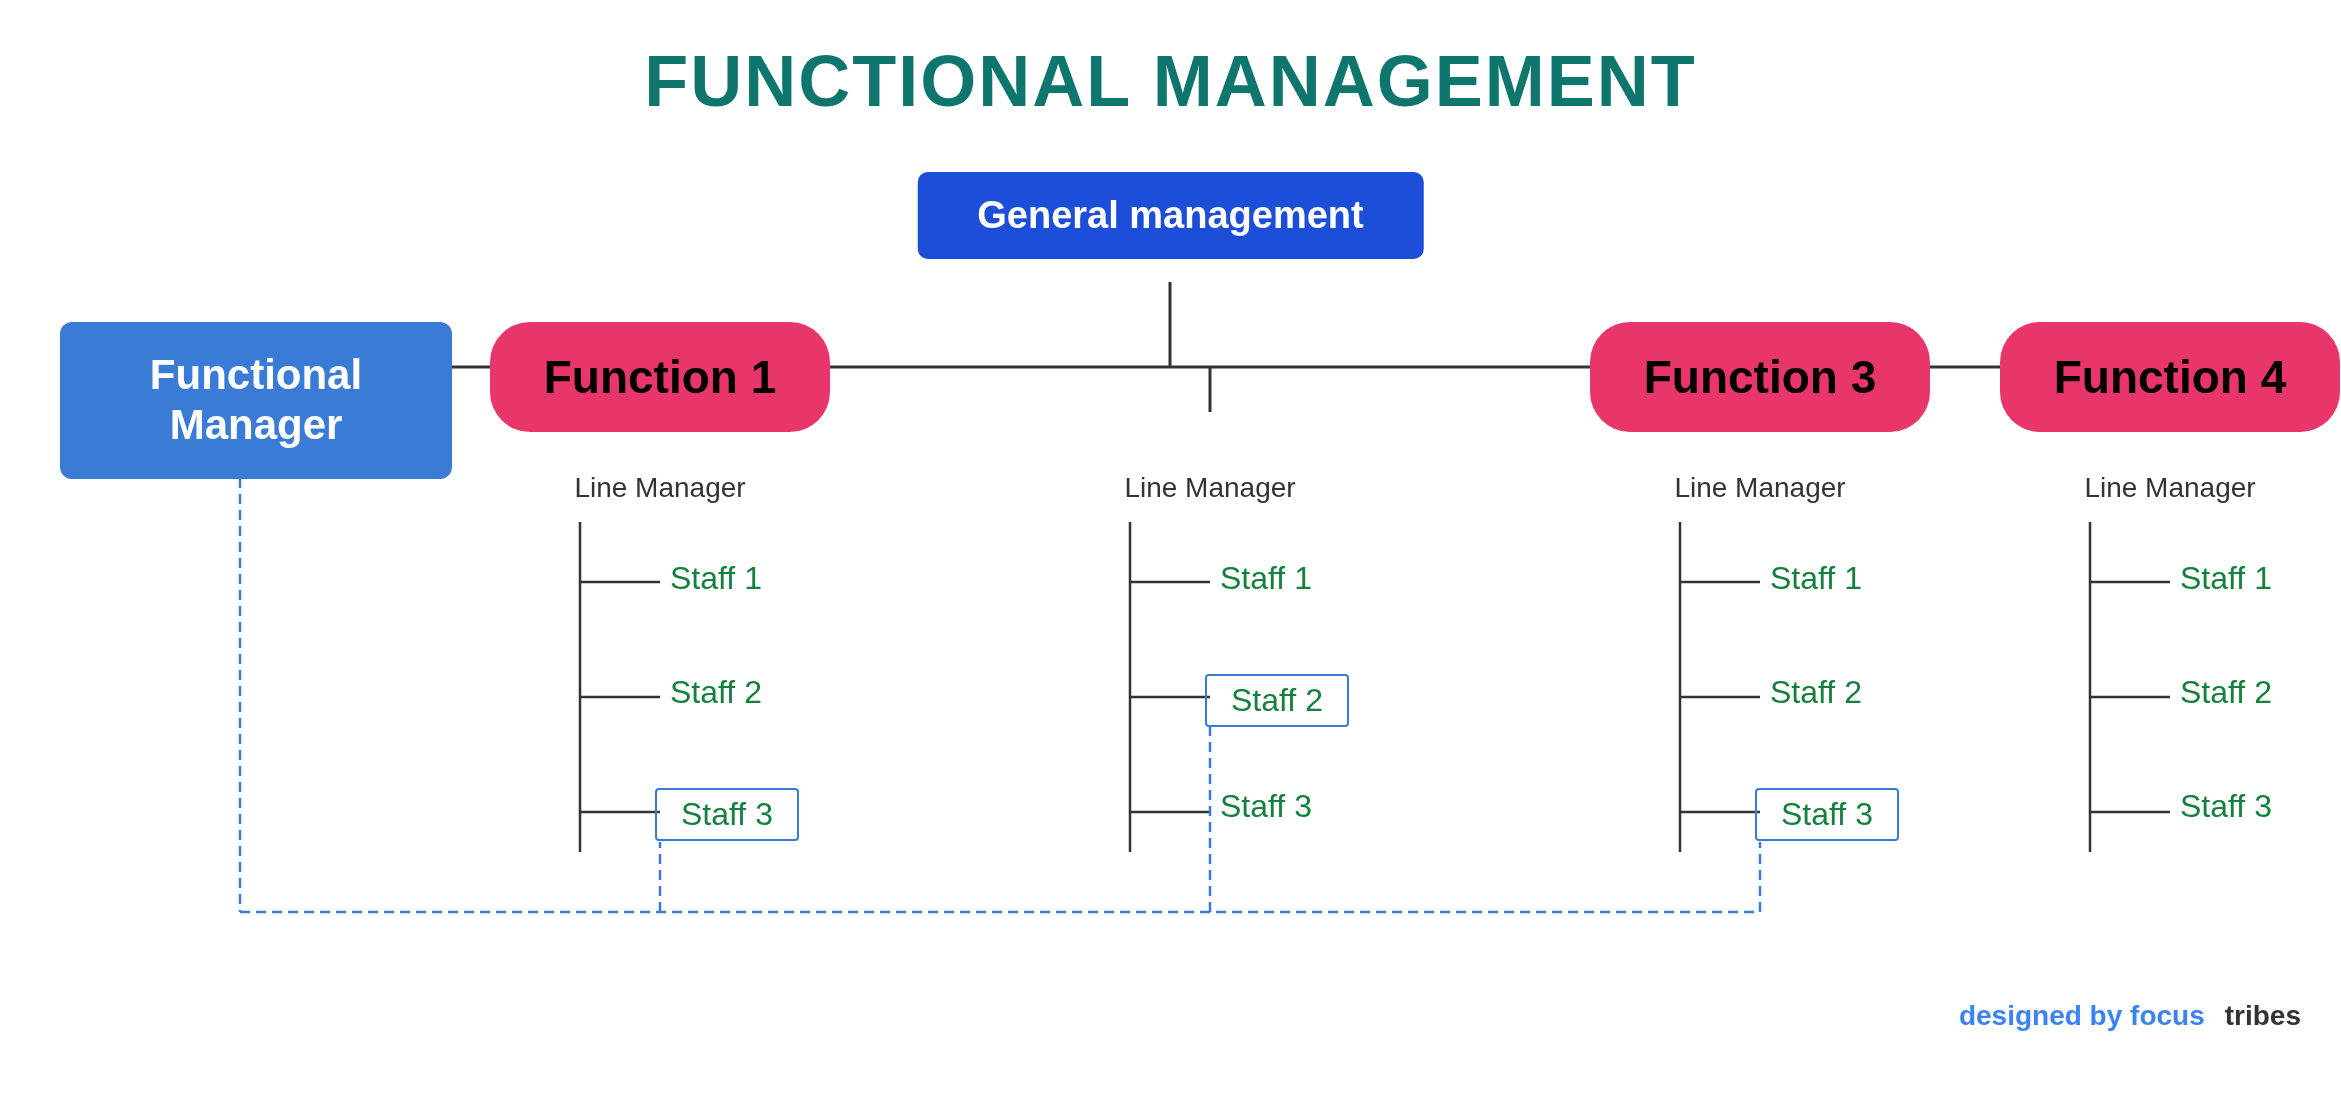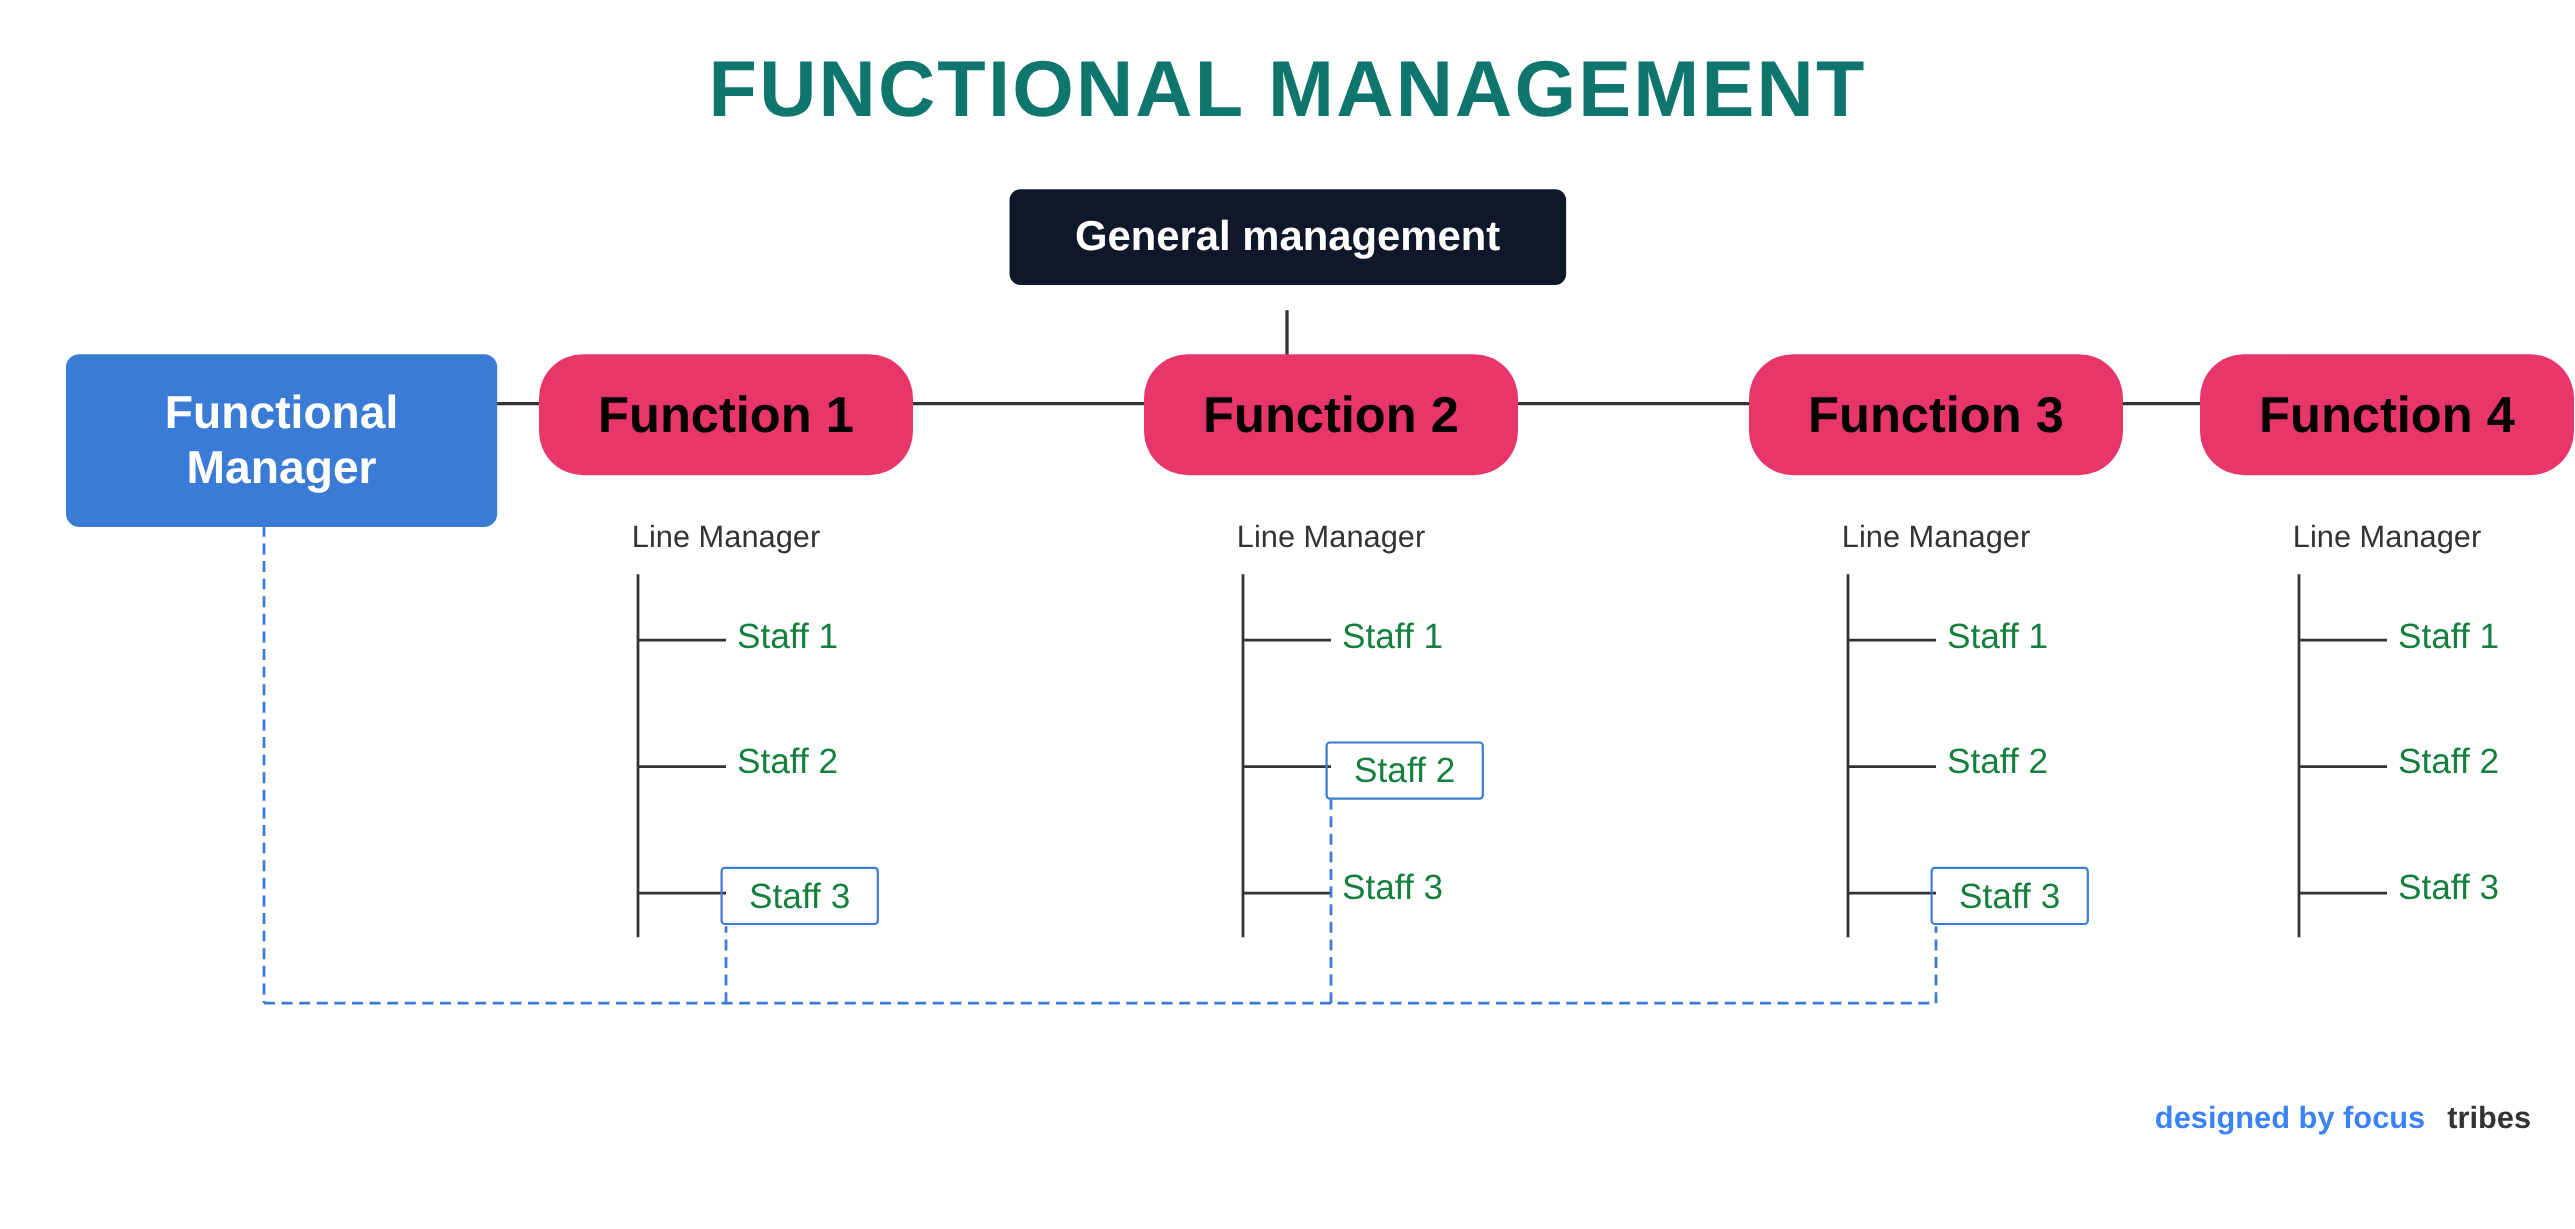--- a/index.html
+++ b/index.html
@@ -27,21 +27,21 @@
       width: 100%;
       height: 900px;
     }
 
     
     .gm-box {
       position: absolute;
       left: 50%;
       transform: translateX(-50%);
       top: 20px;
-      background: #0f172a;
+      background: #1d4ed8;
       border-radius: 10px;
       color: #fff;
       font-size: 38px;
       font-weight: 600;
       padding: 22px 60px;
       white-space: nowrap;
       z-index: 10;
     }
 
     
@@ -193,21 +193,20 @@
 Manager</span>
   </div>
 
   <div class="func-box func1">Function 1</div>
   <div class="lm-label lm1">Line Manager</div>
 
   <div class="staff-item" style="left:670px;top:408px;">Staff 1</div>
   <div class="staff-item" style="left:670px;top:522px;">Staff 2</div>
   <div class="staff-item staff-box" style="left:655px;top:636px;">Staff 3</div>
 
-  <div class="func-box func2">Function 2</div>
   <div class="lm-label lm2">Line Manager</div>
   <div class="staff-item" style="left:1220px;top:408px;">Staff 1</div>
   <div class="staff-item staff-box" style="left:1205px;top:522px;">Staff 2</div>
   <div class="staff-item" style="left:1220px;top:636px;">Staff 3</div>
 
   <div class="func-box func3">Function 3</div>
   <div class="lm-label lm3">Line Manager</div>
   <div class="staff-item" style="left:1770px;top:408px;">Staff 1</div>
   <div class="staff-item" style="left:1770px;top:522px;">Staff 2</div>
   <div class="staff-item staff-box" style="left:1755px;top:636px;">Staff 3</div>

